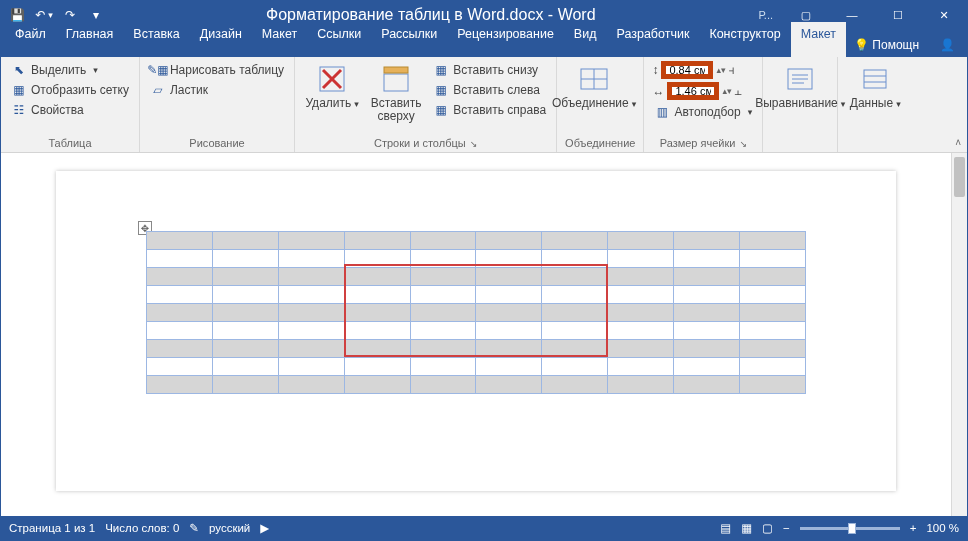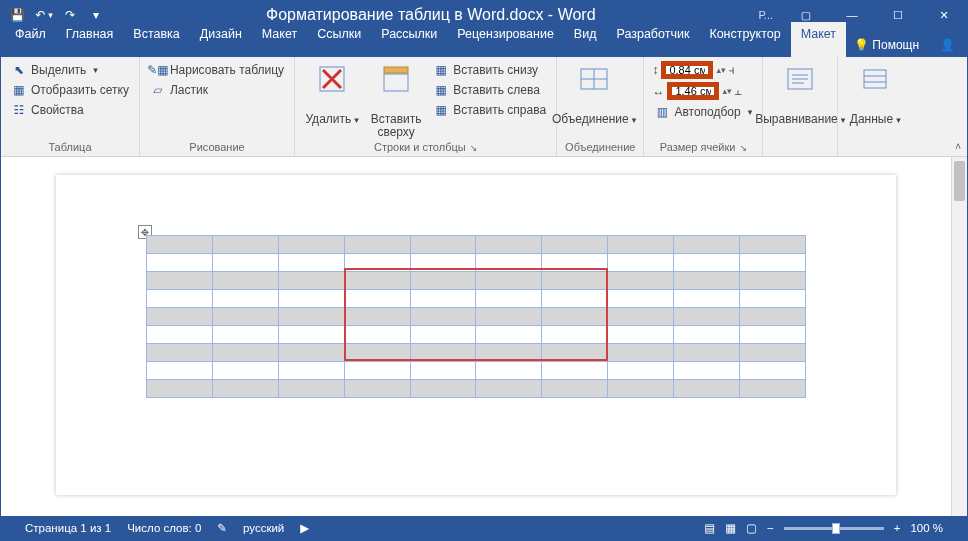--- a/index.html
+++ b/index.html
@@ -18,38 +18,38 @@
   .tab.ctx1 { color:#fff; }
   .spacer { flex:1; }
   .helpicon { padding:5px 8px; color:#fff; }
   .ribbon { background:#f1f1f1; border-bottom:1px solid #d4d4d4; display:flex; min-height:96px; position:relative; }
   .group { border-right:1px solid #d9d9d9; padding:4px 8px 2px 8px; display:flex; flex-direction:column; }
   .group-body { flex:1; display:flex; gap:6px; }
   .group-label { text-align:center; font-size:11px; color:#666; padding:2px 0 1px 0; }
   .stackcol { display:flex; flex-direction:column; gap:2px; }
   .ritem { display:flex; align-items:center; gap:4px; font-size:12px; color:#444; white-space:nowrap; padding:1px 2px; }
   .ritem .ic { width:16px; height:16px; display:flex; align-items:center; justify-content:center; color:#2b579a; font-size:12px; }
-  .bigbtn { display:flex; flex-direction:column; align-items:center; justify-content:flex-start; width:58px; padding:2px 2px 0 2px; gap:18px; }
+  .bigbtn { display:flex; flex-direction:column; align-items:center; justify-content:flex-start; width:58px; padding:2px 2px 0 2px; gap:2px; }
   .bigbtn .bigic { width:32px; height:32px; display:flex; align-items:center; justify-content:center; }
   .bigbtn .lab { text-align:center; font-size:12px; line-height:1.1; }
   .sizefield { display:flex; align-items:center; gap:3px; }
   .sizefield input { width:52px; height:18px; font-size:11px; border:5px solid #c2410c; padding:0 3px; background:#fff; }
   .collapse-caret { position:absolute; right:6px; bottom:4px; font-size:10px; color:#666; }
   .dlglauncher { font-size:9px; color:#666; padding-left:4px; }
   .docarea { flex:1; background:#fff; display:flex; overflow:hidden; }
   .docscroll { flex:1; overflow:auto; background:#fff; position:relative; padding:18px 0 0 0; }
   .page { width:840px; min-height:320px; margin:0 auto; background:#fff; box-shadow:0 0 4px rgba(0,0,0,0.25); padding:60px 90px 60px 90px; position:relative; }
   .movehandle { position:absolute; left:82px; top:50px; width:14px; height:14px; border:1px solid #888; background:#fff; display:flex; align-items:center; justify-content:center; font-size:10px; color:#666; }
   table.wtbl { border-collapse:collapse; width:100%; }
   table.wtbl td { border:1px solid #9cb7e3; height:18px; background:#fff; }
   table.wtbl tr.band td { background:#d6d6d6; }
   .selbox { position:absolute; border:2px solid #d04040; pointer-events:none; }
   .vscroll { width:16px; background:#f1f1f1; border-left:1px solid #d9d9d9; position:relative; }
   .vscroll .thumb { position:absolute; left:2px; right:2px; top:4px; height:40px; background:#c1c1c1; border-radius:2px; }
-  .statusbar { height:24px; background:#2b579a; color:#fff; display:flex; align-items:center; font-size:11.5px; padding:0 24px; gap:16px; }
+  .statusbar { height:24px; background:#2b579a; color:#fff; display:flex; align-items:center; font-size:11.5px; padding:0 8px; gap:10px; }
   .statusbar .seg { display:flex; align-items:center; gap:5px; }
   .statusbar .right { margin-left:auto; display:flex; align-items:center; gap:10px; }
   .zoomslider { width:100px; height:3px; background:#9db5d9; position:relative; }
   .zoomslider .zthumb { position:absolute; top:-4px; left:48px; width:8px; height:11px; background:#fff; border:1px solid #9db5d9; }
   .caret::after { content:"▾"; font-size:9px; margin-left:3px; color:inherit; }
   svg { display:block; }
 </style>
 </head>
 <body>
 

